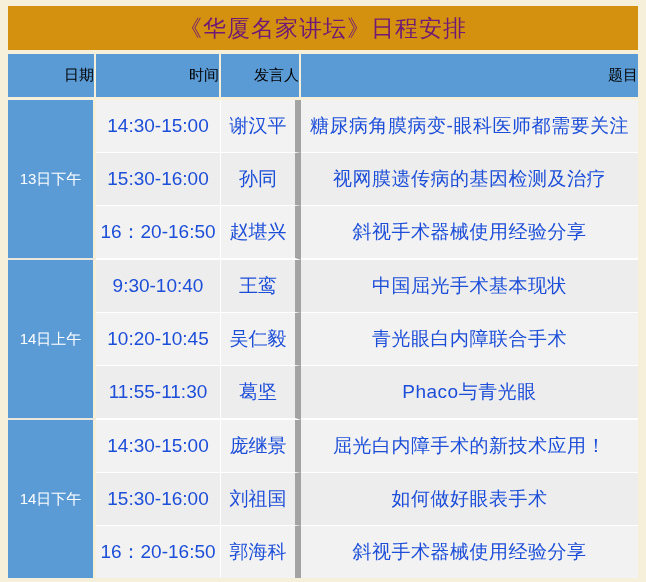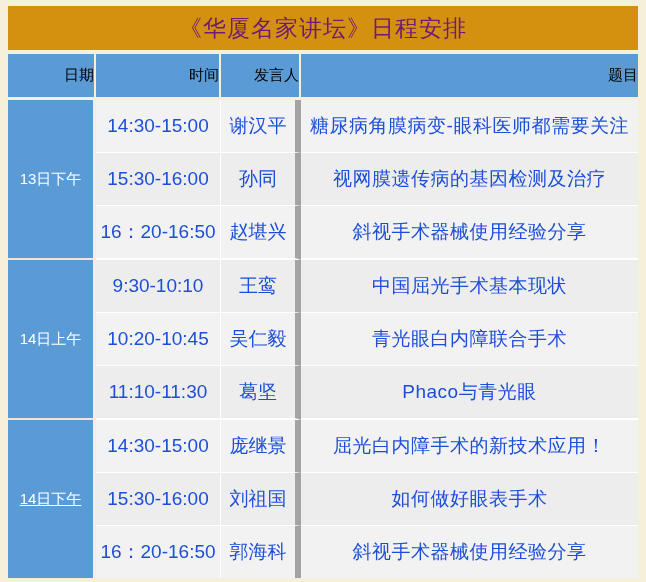--- a/index.html
+++ b/index.html
@@ -78,21 +78,21 @@
   }
 
   td.date-cell {
     background: #5b9bd5;
     color: #ffffff;
     font-size: 15px;
     border-right: 3px solid #f6efda;
     border-bottom: 2px solid #e9e6dc;
     margin-left: 24px;
   }
-  td.date-cell.last-group { border-bottom: none; text-decoration: underline; }
+  td.date-cell.last-group { border-bottom: none; }
 
   td.time-cell {
     border-right: 1px solid #ffffff;
   }
   td.person-cell {
     border-right: 6px solid #a3a3a3;
   }
   td.topic-cell {
     letter-spacing: 0.5px;
   }
@@ -142,31 +142,31 @@
         <td class="body-cell topic-cell">视网膜遗传病的基因检测及治疗</td>
       </tr>
       <tr class="row-a group-end">
         <td class="body-cell time-cell">16：20-16:50</td>
         <td class="body-cell person-cell">赵堪兴</td>
         <td class="body-cell topic-cell">斜视手术器械使用经验分享</td>
       </tr>
 
       <tr class="row-b">
         <td class="date-cell" rowspan="3">14日上午</td>
-        <td class="body-cell time-cell">9:30-10:10</td>
+        <td class="body-cell time-cell">9:30-10:40</td>
         <td class="body-cell person-cell">王鸾</td>
         <td class="body-cell topic-cell">中国屈光手术基本现状</td>
       </tr>
       <tr class="row-a">
         <td class="body-cell time-cell">10:20-10:45</td>
         <td class="body-cell person-cell">吴仁毅</td>
         <td class="body-cell topic-cell">青光眼白内障联合手术</td>
       </tr>
       <tr class="row-b group-end">
-        <td class="body-cell time-cell">11:10-11:30</td>
+        <td class="body-cell time-cell">11:55-11:30</td>
         <td class="body-cell person-cell">葛坚</td>
         <td class="body-cell topic-cell">Phaco与青光眼</td>
       </tr>
 
       <tr class="row-a">
         <td class="date-cell last-group" rowspan="3">14日下午</td>
         <td class="body-cell time-cell">14:30-15:00</td>
         <td class="body-cell person-cell">庞继景</td>
         <td class="body-cell topic-cell">屈光白内障手术的新技术应用！</td>
       </tr>

